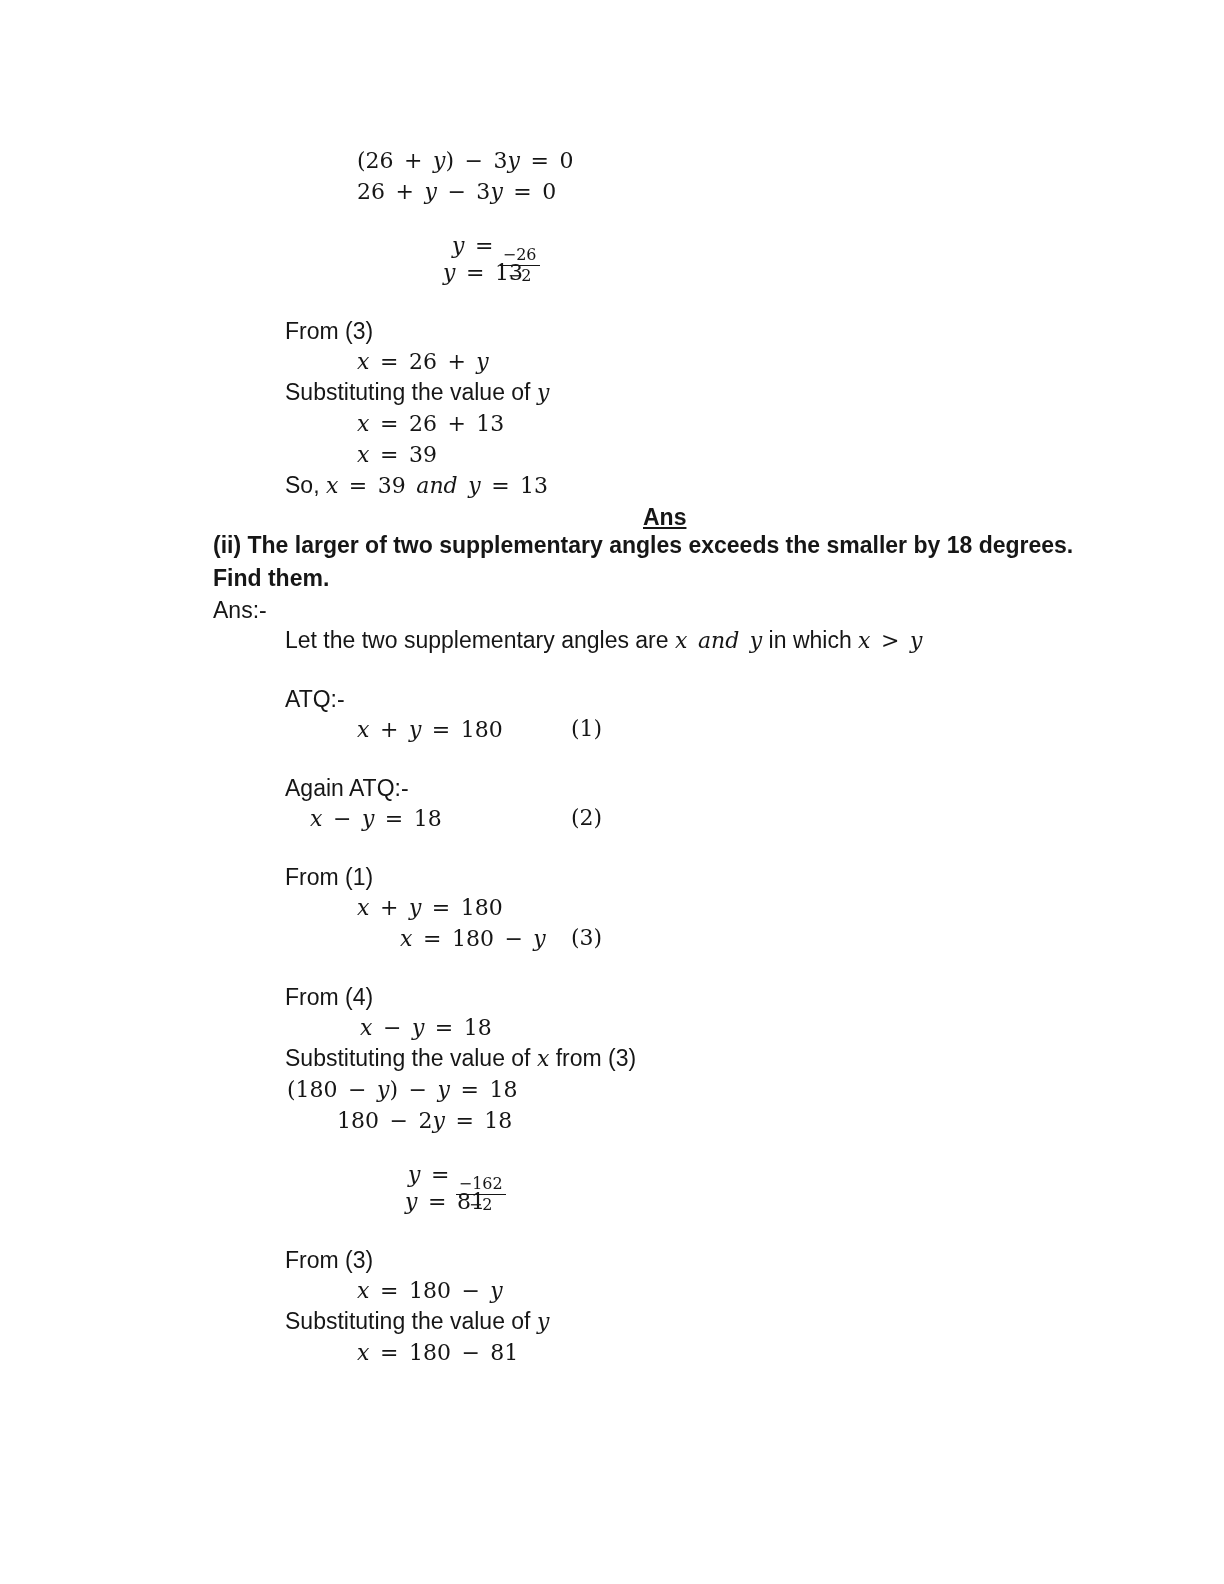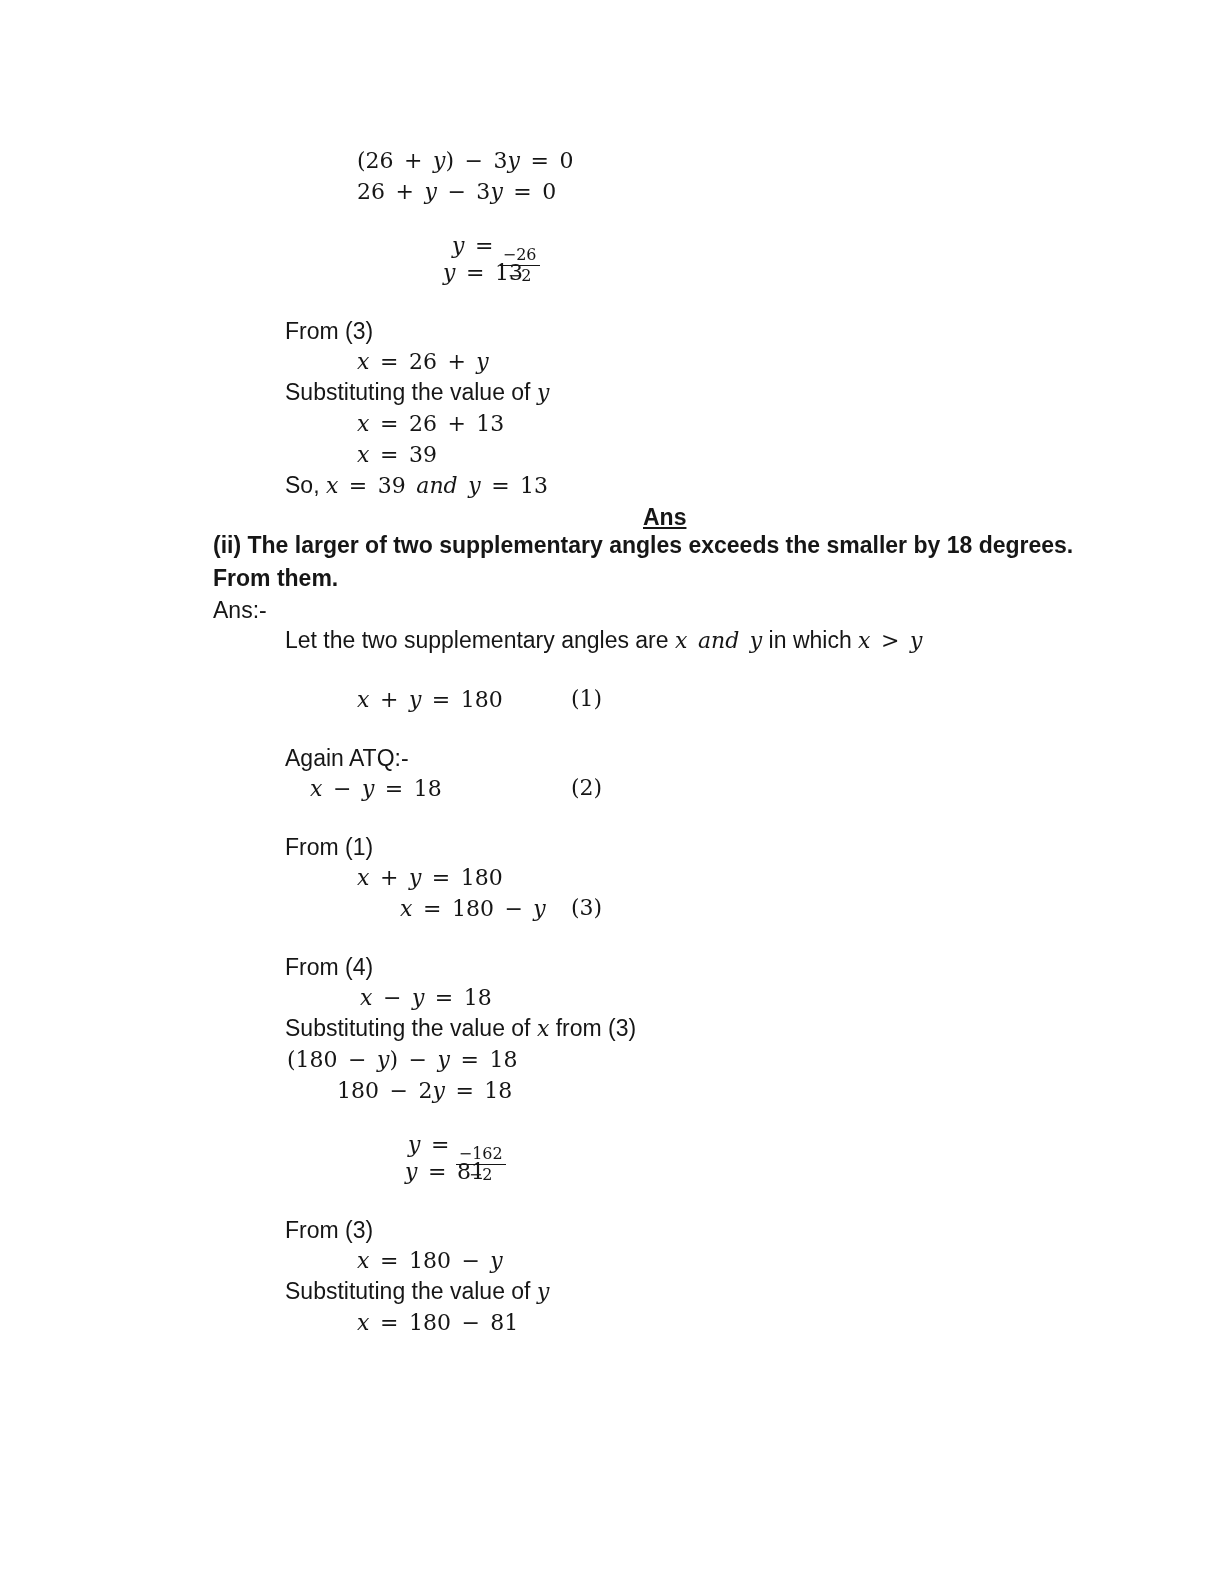--- a/index.html
+++ b/index.html
@@ -48,29 +48,30 @@
   <div class="line" style="padding-left:357px"><span class="m"><i>x</i> = 39</span></div>
   <div class="line" style="padding-left:285px">
     <span>So, </span><span class="m"><i>x</i> = 39 <i>and</i> <i>y</i> = 13</span>
     <span class="ans">Ans</span>
   </div>
 
   <div class="gap"></div>
 
   <div class="qhead">
     <div>(ii) The larger of two supplementary angles exceeds the smaller by 18 degrees.</div>
-    <div>From them.</div>
+    <div>Find them.</div>
   </div>
   <div class="line" style="padding-left:213px"><span>Ans:-</span></div>
   <div class="line" style="padding-left:285px">
     <span>Let the two supplementary angles are </span><span class="m"><i>x</i> <i>and</i> <i>y</i></span><span> in which </span><span class="m"><i>x</i> &gt; <i>y</i></span>
   </div>
 
   <div class="gap"></div>
 
+  <div class="line" style="padding-left:285px"><span>ATQ:-</span></div>
   <div class="line" style="padding-left:357px"><span class="m"><i>x</i> + <i>y</i> = 180</span><span class="tag m">(1)</span></div>
 
   <div class="gap"></div>
 
   <div class="line" style="padding-left:285px"><span>Again ATQ:-</span></div>
   <div class="line" style="padding-left:310px"><span class="m"><i>x</i> − <i>y</i> = 18</span><span class="tag m">(2)</span></div>
 
   <div class="gap"></div>
 
   <div class="line" style="padding-left:285px"><span>From (1)</span></div>

